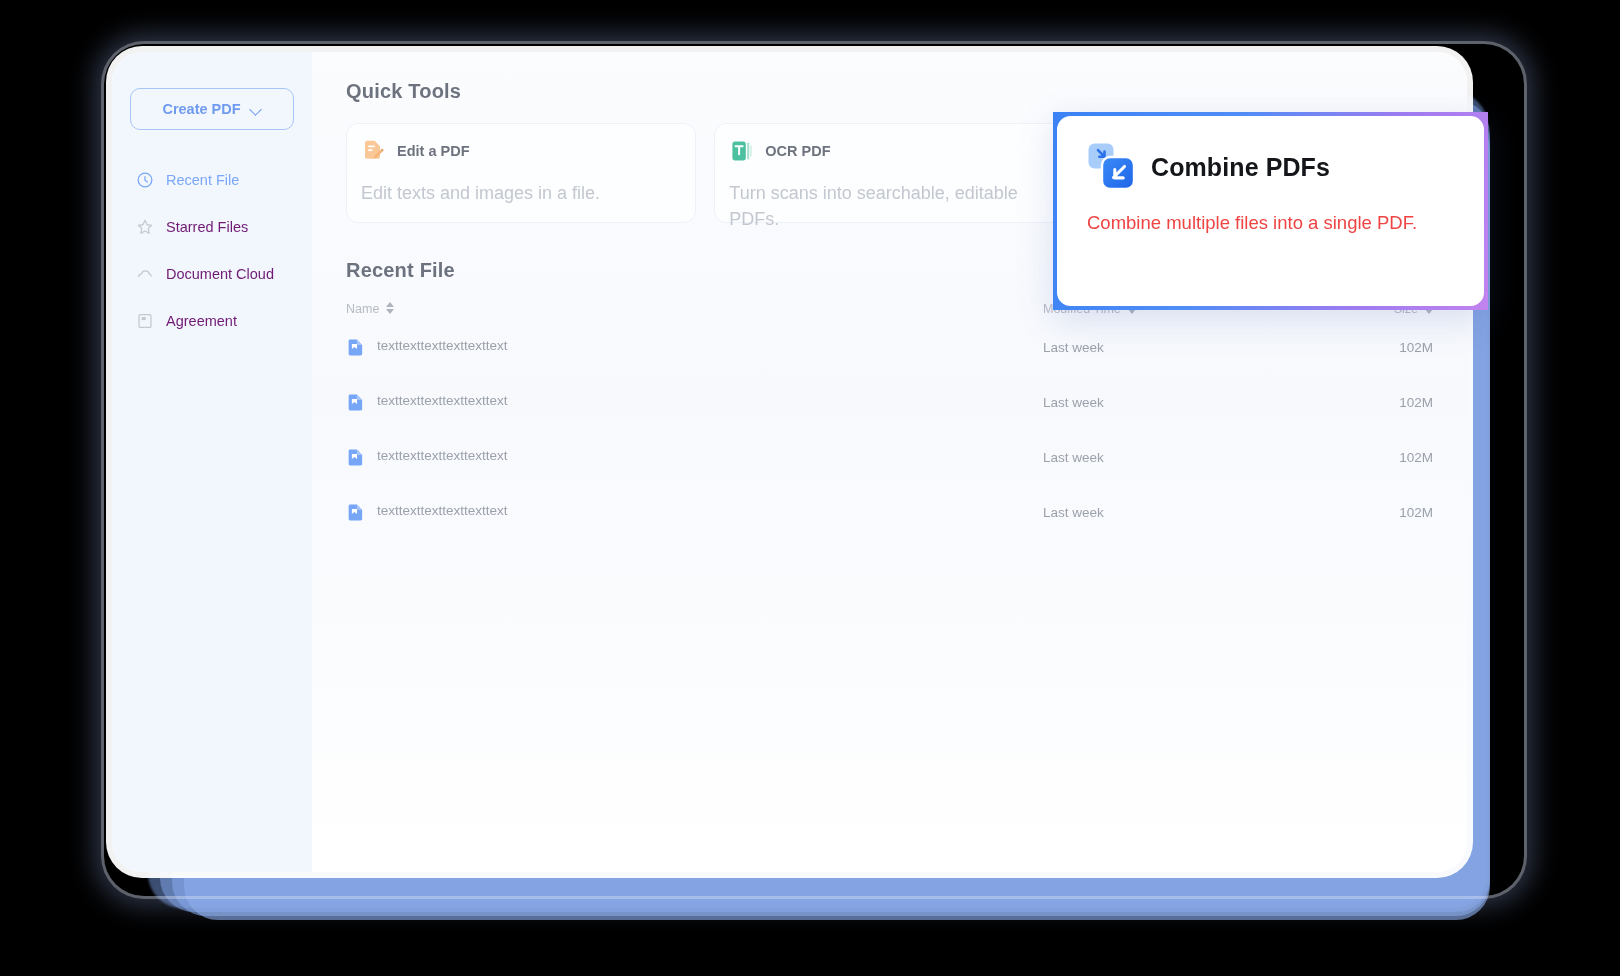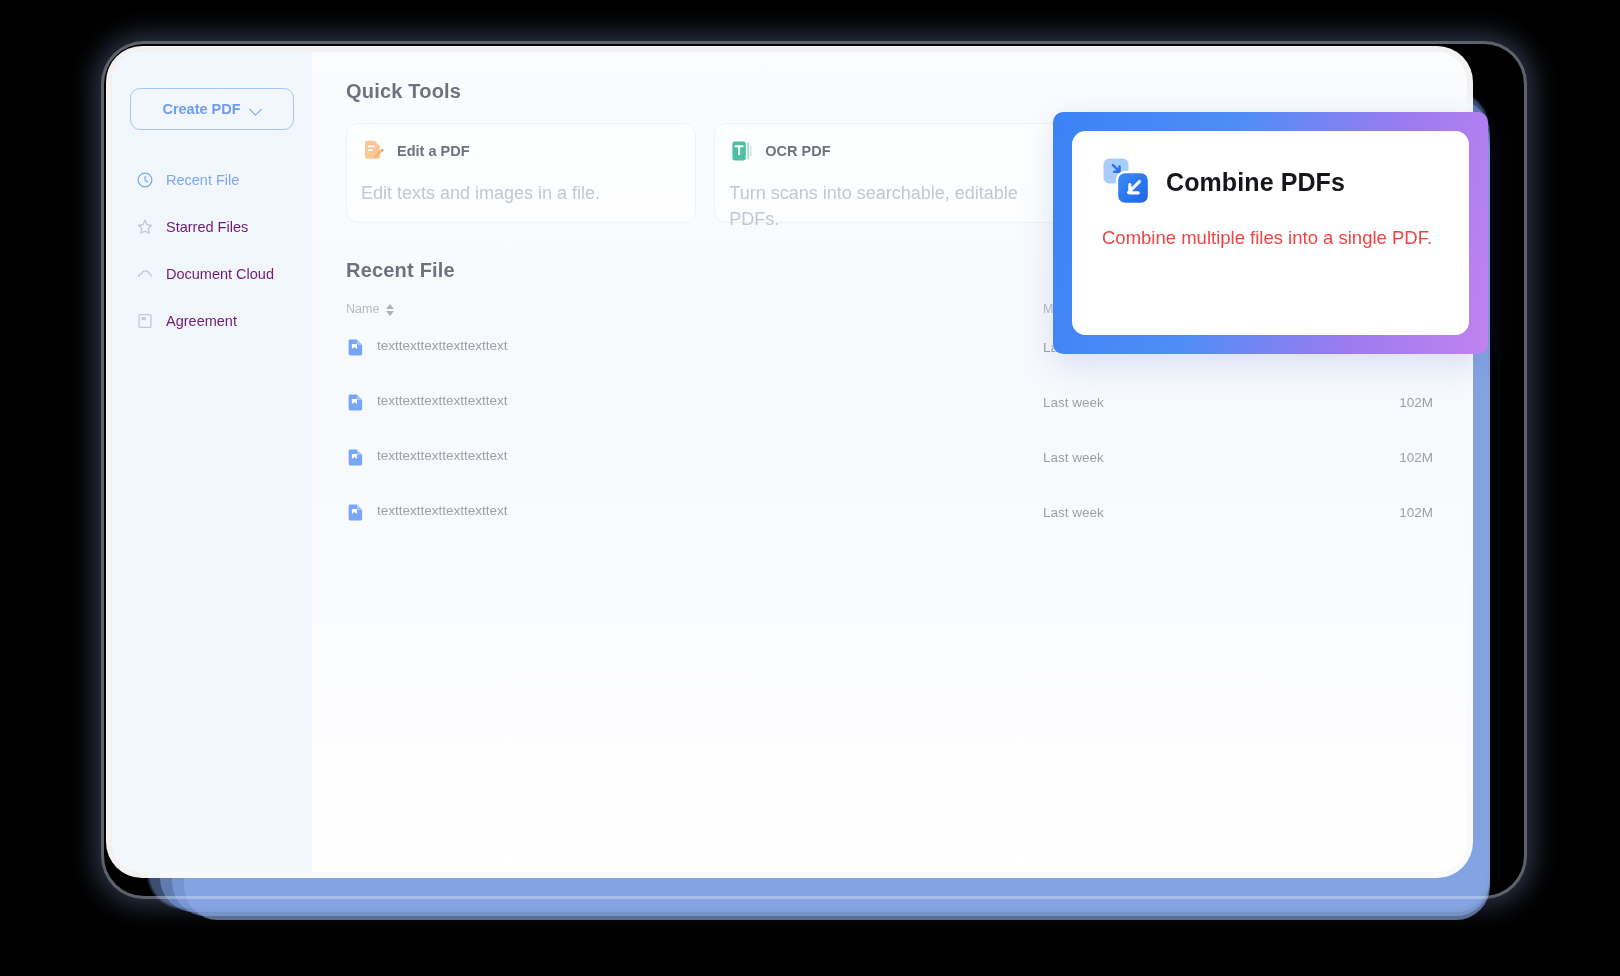--- a/index.html
+++ b/index.html
@@ -113,21 +113,21 @@
 
   .tool-ico { width: 26px; height: 26px; flex: 0 0 26px; position: relative; }
 
   
   .recent-wrap { margin-top: 36px; }
   .table { margin-top: 20px; width: 100%; }
   .thead {
     display: flex; align-items: center;
     font-size: 12.5px; color: #b6bbc4; padding-bottom: 4px;
   }
-  .th { display: flex; align-items: flex-end; gap: 7px; }
+  .th { display: flex; align-items: flex-start; gap: 7px; }
   .th-name { flex: 1 1 auto; }
   .th-mod { width: 300px; justify-content: flex-start; padding-left: 40px; }
   .th-size { width: 130px; justify-content: flex-end; }
   .sorter { display: inline-flex; flex-direction: column; gap: 2px; }
   .sorter i { display: block; width: 0; height: 0; border-left: 4px solid transparent; border-right: 4px solid transparent; }
   .sorter i.up { border-bottom: 5px solid #aeb4be; }
   .sorter i.down { border-top: 5px solid #aeb4be; }
 
   .trow {
     display: flex; align-items: center; height: 55px;
@@ -136,23 +136,23 @@
   }
   .cell-name { flex: 1 1 auto; display: flex; align-items: flex-start; gap: 12px; min-width: 0; }
   .cell-mod { width: 300px; padding-left: 40px; }
   .cell-size { width: 130px; text-align: right; }
   .fname { white-space: nowrap; overflow: hidden; text-overflow: ellipsis; }
   .file-ico { width: 19px; height: 19px; flex: 0 0 19px; }
 
   
   #popup {
     position: absolute; left: 1053px; top: 112px;
-    width: 435px; height: 242px;
-    border-radius: 10px;
-    padding: 19px;
+    width: 435px; height: 198px;
+    border-radius: 0;
+    padding: 4px;
     background: linear-gradient(105deg,#3b82f6 0%, #4f8df6 38%, #9d7bf0 72%, #c183ef 100%);
     box-shadow: 0 10px 34px rgba(70,100,180,0.18);
     z-index: 40;
   }
   #popup-inner {
     width: 100%; height: 100%;
     background: #ffffff;
     border-radius: 13.5px;
     padding: 26px 30px 0 30px;
   }

